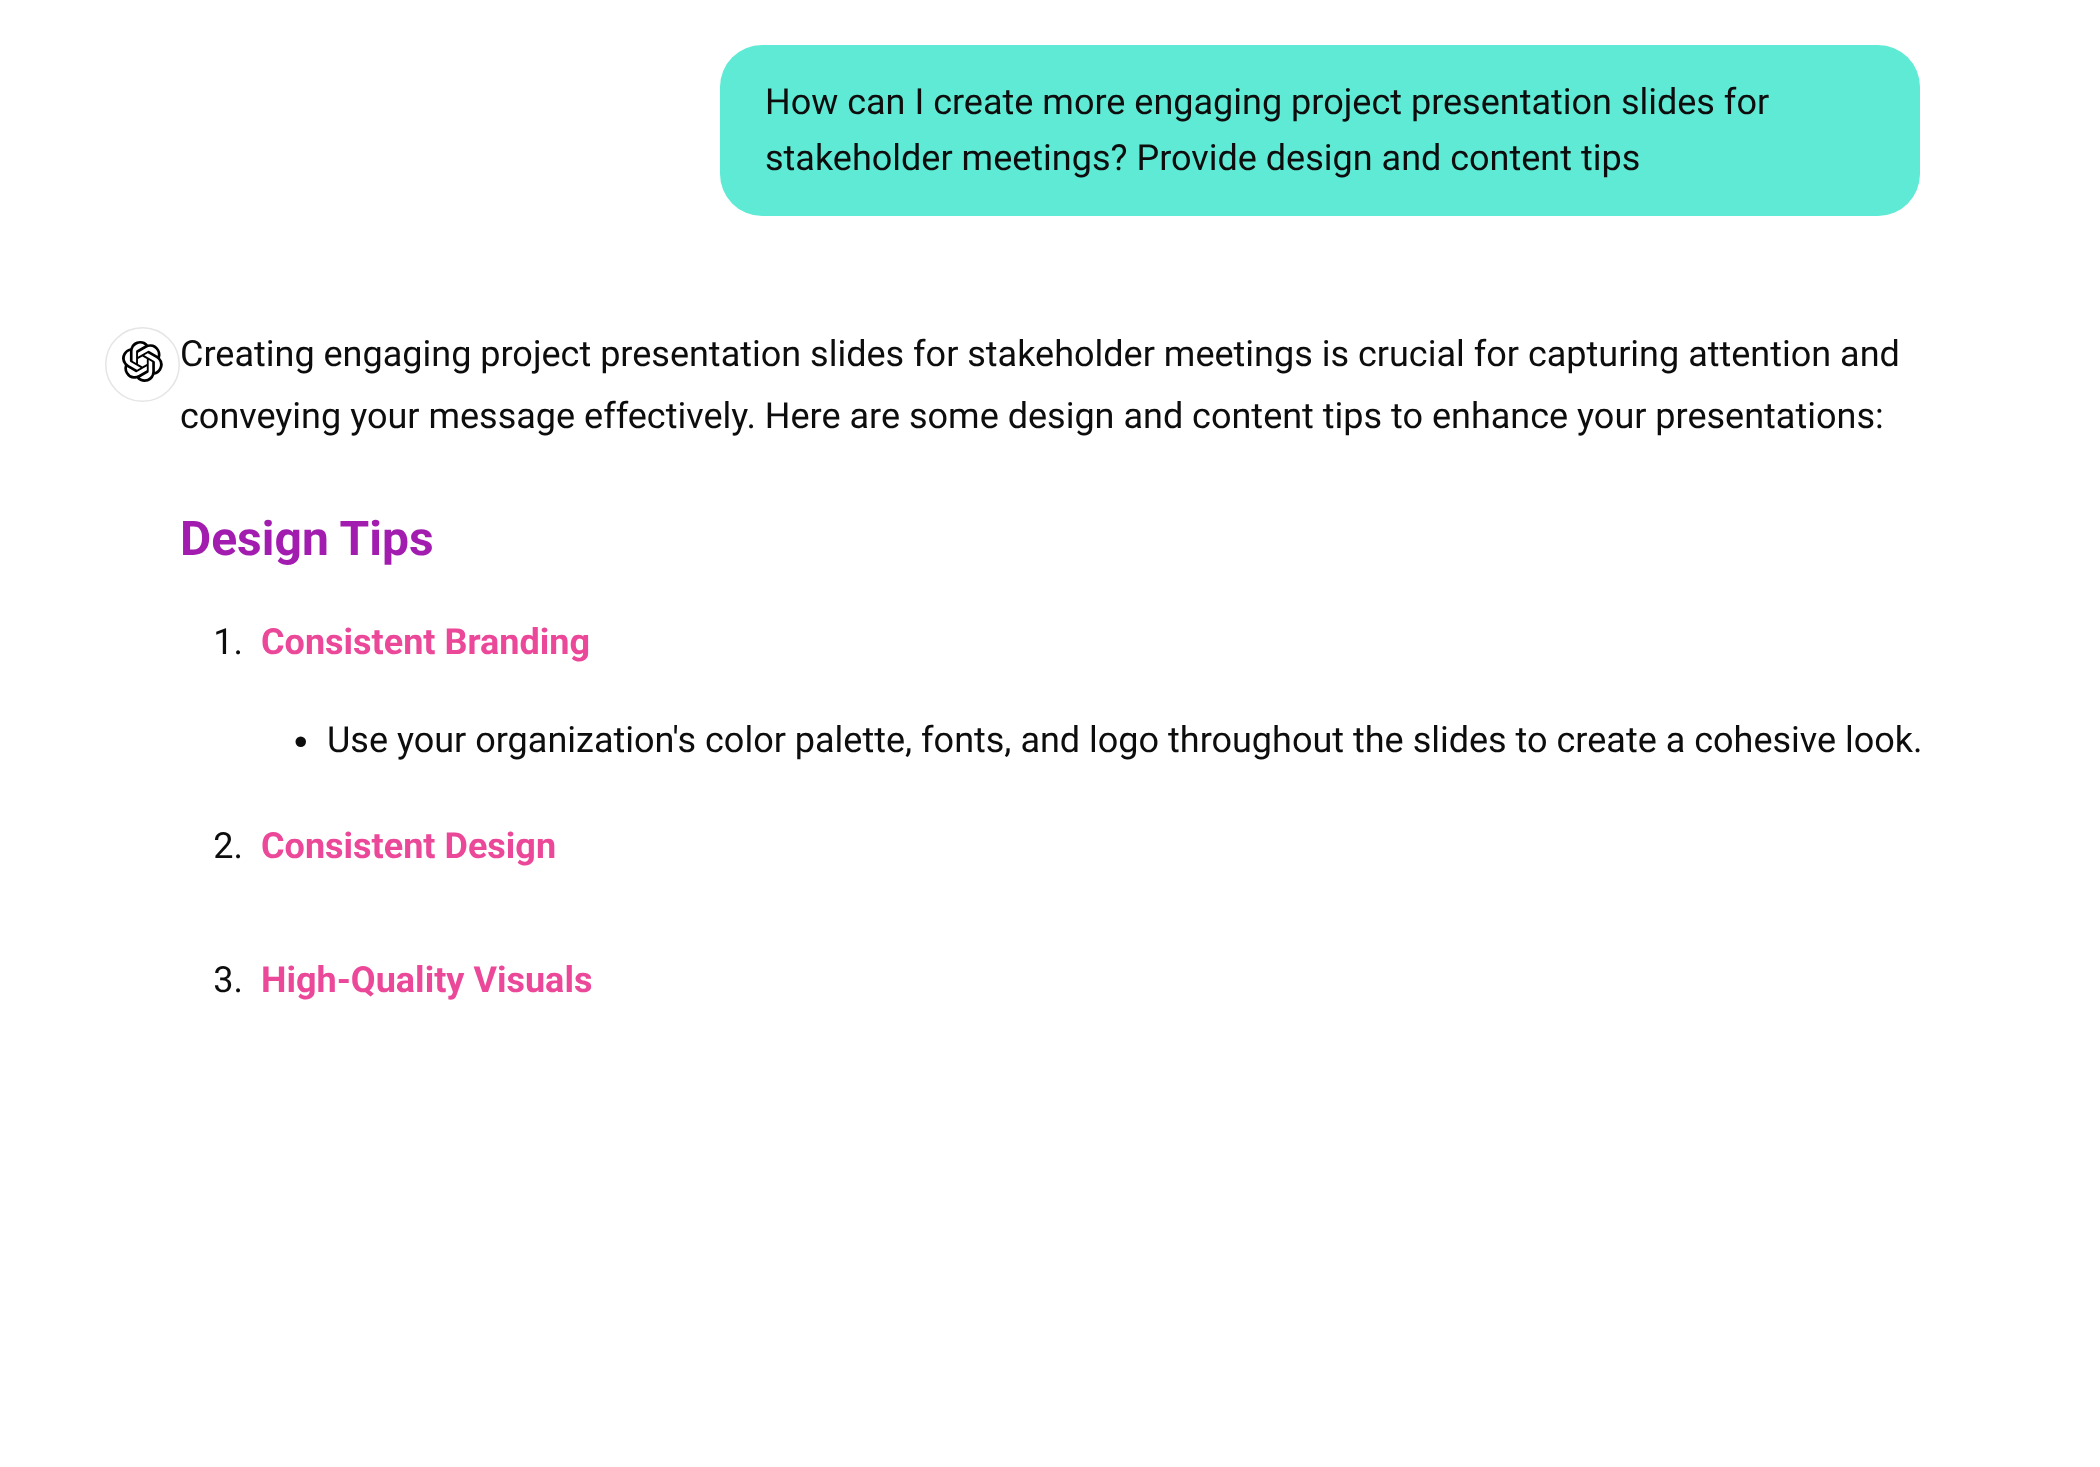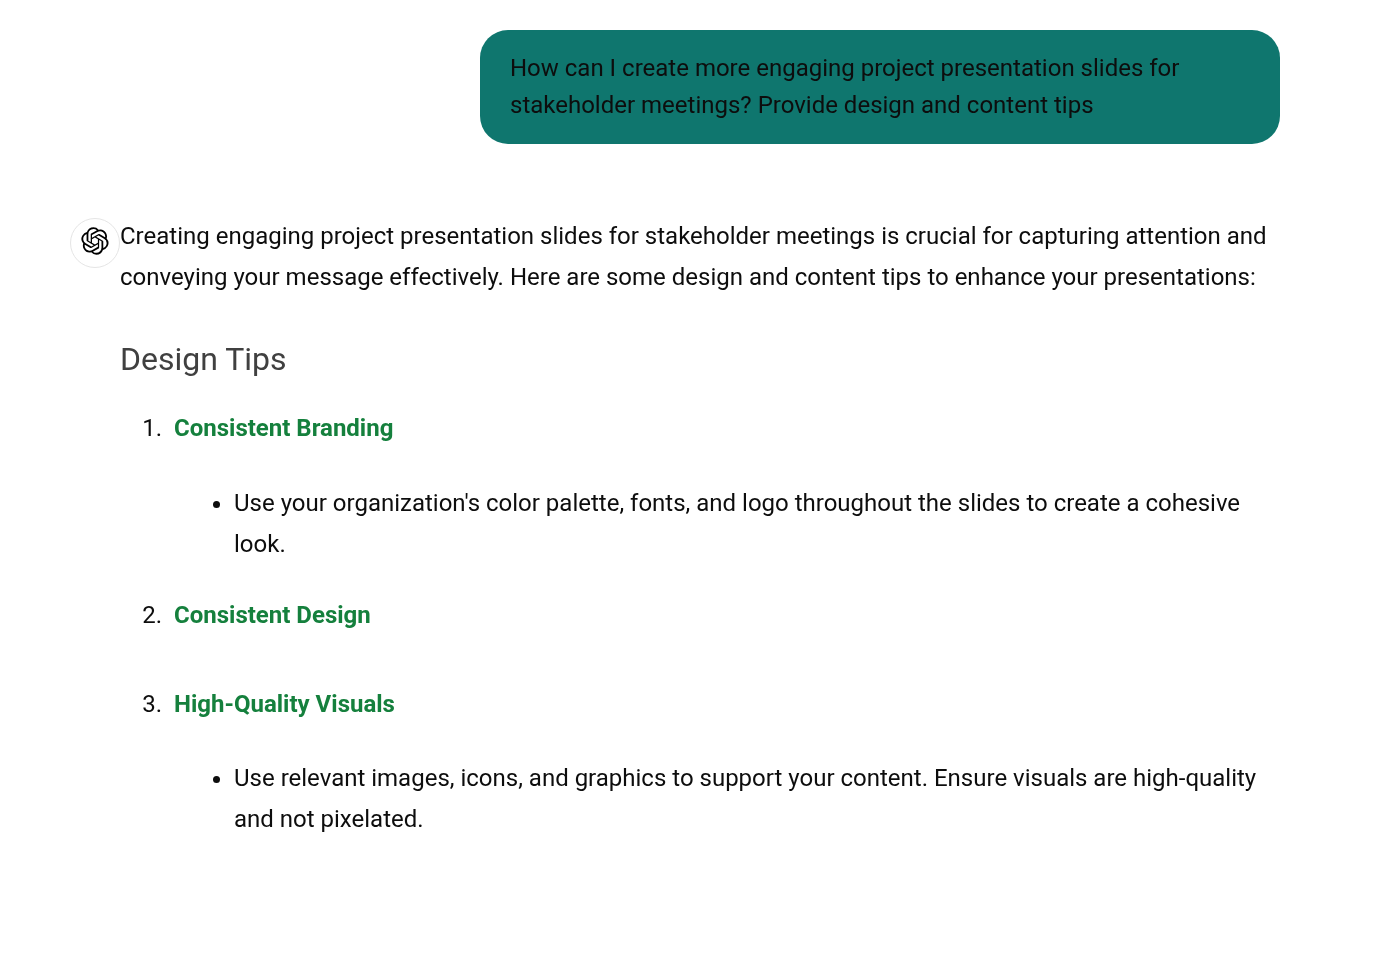--- a/index.html
+++ b/index.html
@@ -16,21 +16,21 @@
   .chat-container {
     width: 100%;
     padding: 30px 40px 0 40px;
   }
   .user-row {
     display: flex;
     justify-content: flex-end;
     margin-bottom: 72px;
   }
   .user-bubble {
-    background: #0f766e;
+    background: #5eead4;
     border-radius: 28px;
     padding: 20px 30px;
     max-width: 800px;
     margin-right: 80px;
     font-size: 24px;
     line-height: 1.55;
     color: #0d0d0d;
   }
   .assistant-row {
     display: flex;
@@ -58,48 +58,48 @@
     flex: 1 1 auto;
     font-size: 24px;
     line-height: 1.7;
     color: #0d0d0d;
   }
   .assistant-content .intro {
     margin: 0 0 34px 0;
   }
   .assistant-content h2 {
     font-size: 32px;
-    font-weight: 400;
+    font-weight: 700;
     margin: 28px 0 22px 0;
-    color: #404040;
+    color: #a21caf;
   }
   ol.tips {
     list-style: decimal;
     margin: 0;
     padding-left: 48px;
   }
   ol.tips > li {
     margin-bottom: 30px;
     padding-left: 6px;
   }
   ol.tips > li::marker {
     font-size: 24px;
     color: #0d0d0d;
   }
   .tip-title {
     font-weight: 700;
     font-size: 24px;
-    color: #15803d;
+    color: #ec4899;
     display: inline-block;
     margin-bottom: 18px;
     text-align: right;
   }
   ul.bullets {
     list-style: disc;
-    margin: 16px;
+    margin: 0;
     padding-left: 44px;
   }
   ul.bullets li {
     margin: 6px 0;
     line-height: 1.7;
   }
 </style>
 </head>
 <body>
 
@@ -135,23 +135,20 @@
             <li>Use your organization's color palette, fonts, and logo throughout the slides to create a cohesive look.</li>
           </ul>
         </li>
 
         <li>
           <span class="tip-title">Consistent Design</span>
         </li>
 
         <li>
           <span class="tip-title">High-Quality Visuals</span>
-          <ul class="bullets">
-            <li>Use relevant images, icons, and graphics to support your content. Ensure visuals are high-quality and not pixelated.</li>
-          </ul>
         </li>
 
       </ol>
 
     </div>
   </div>
 
 </div>
 
 </body></html>

